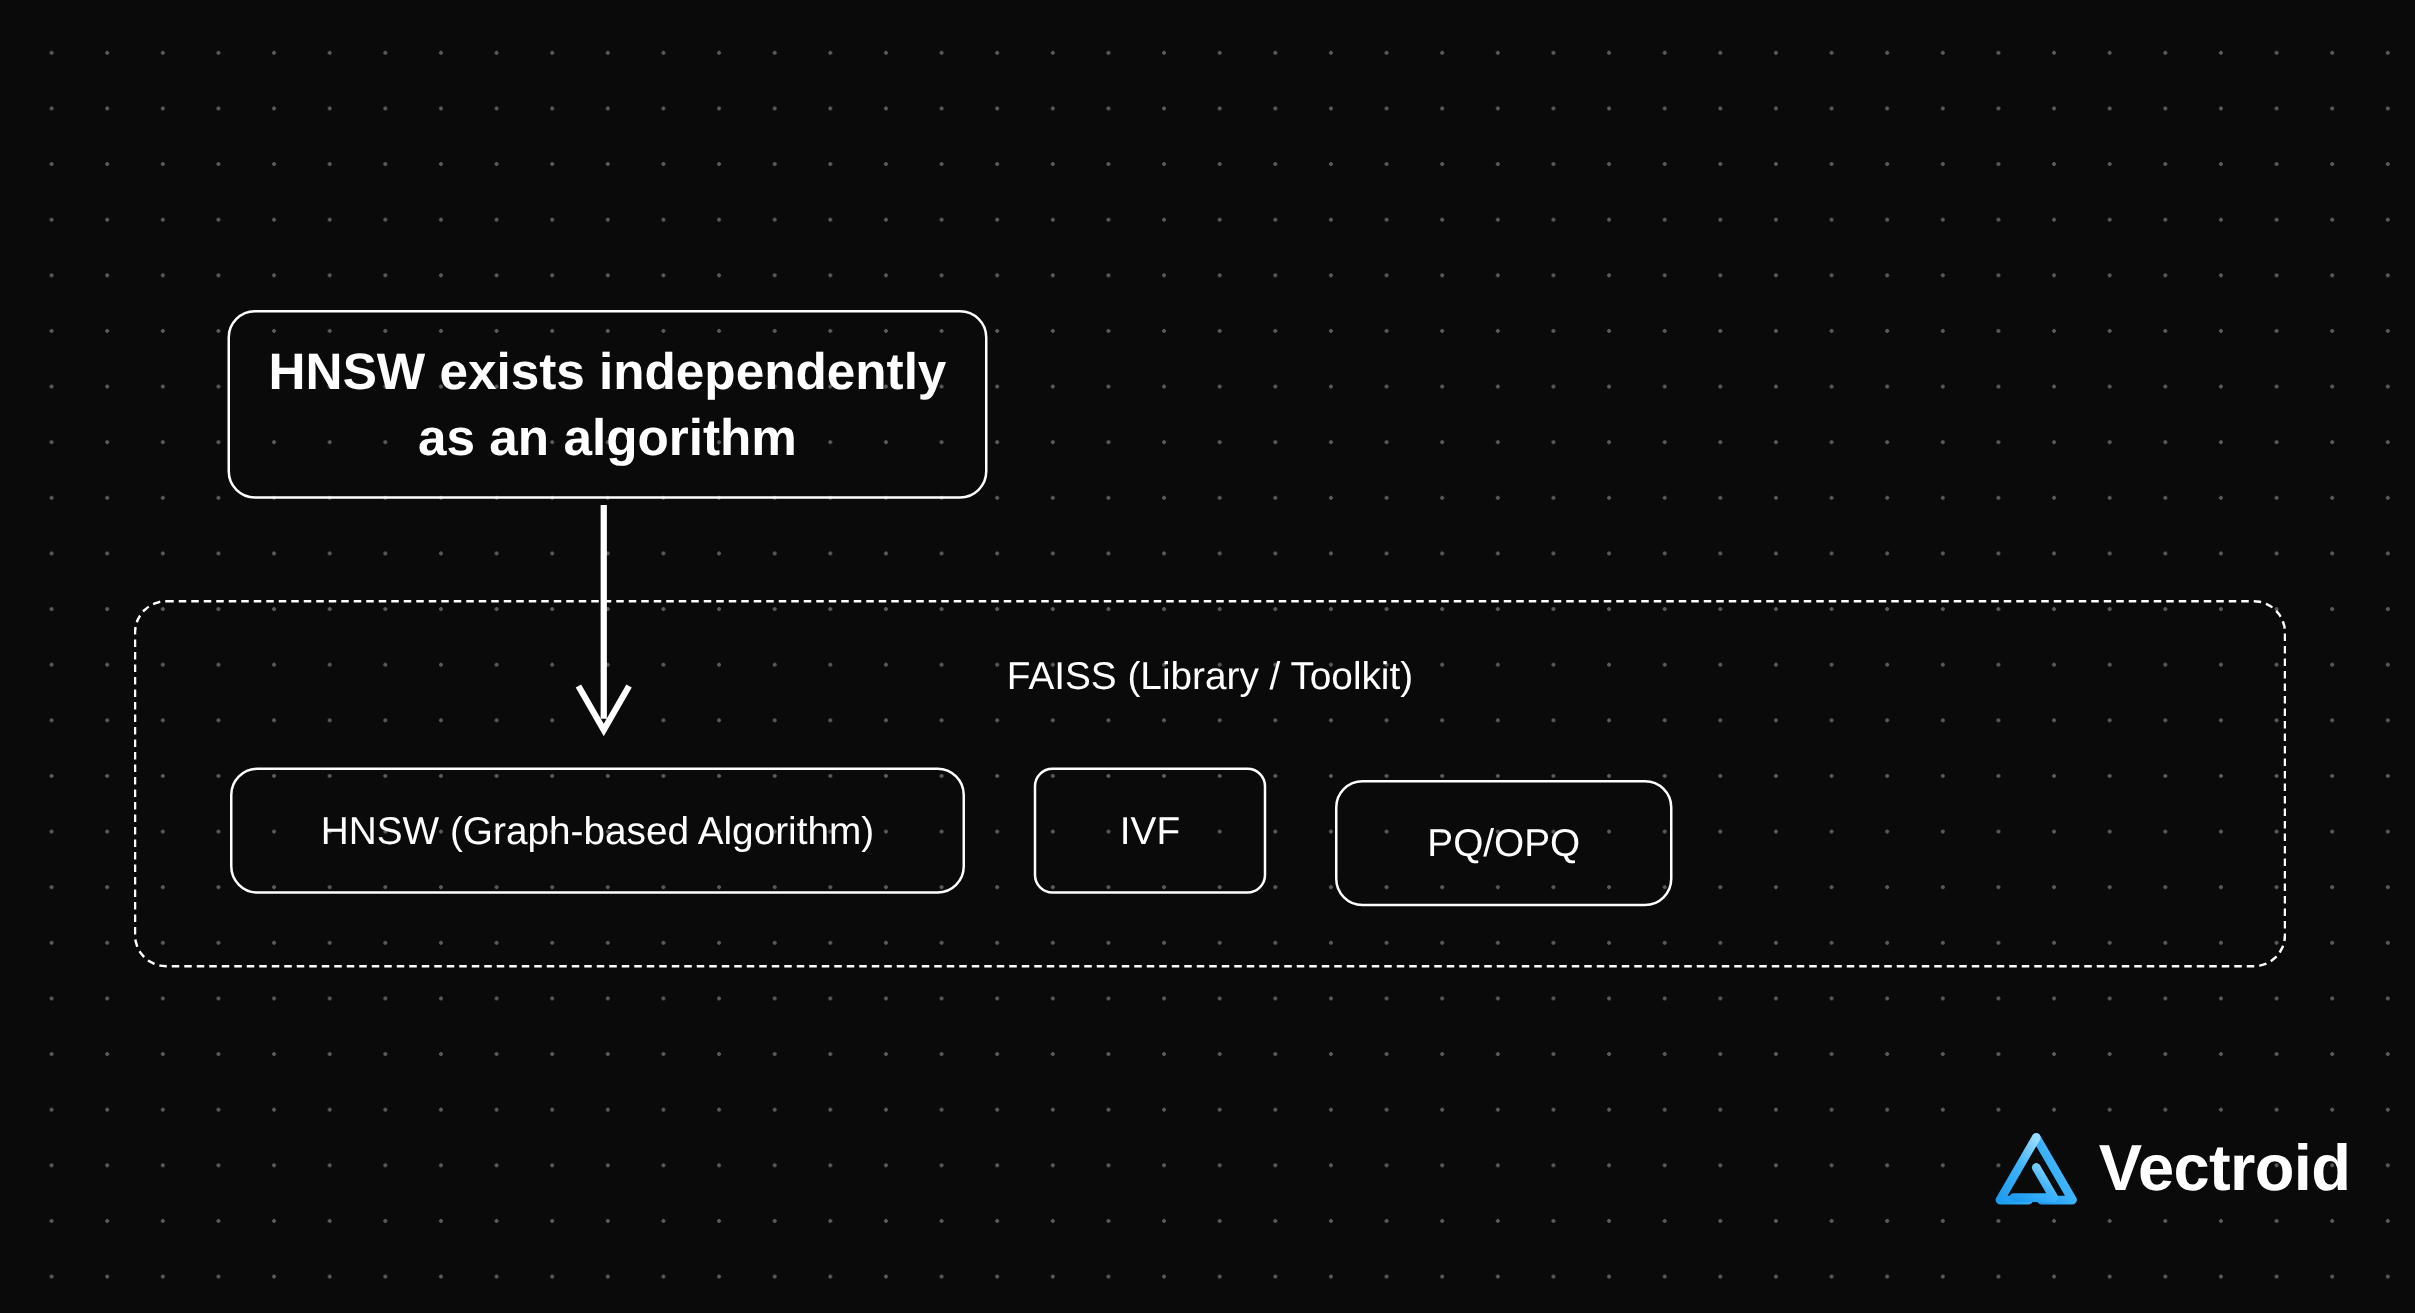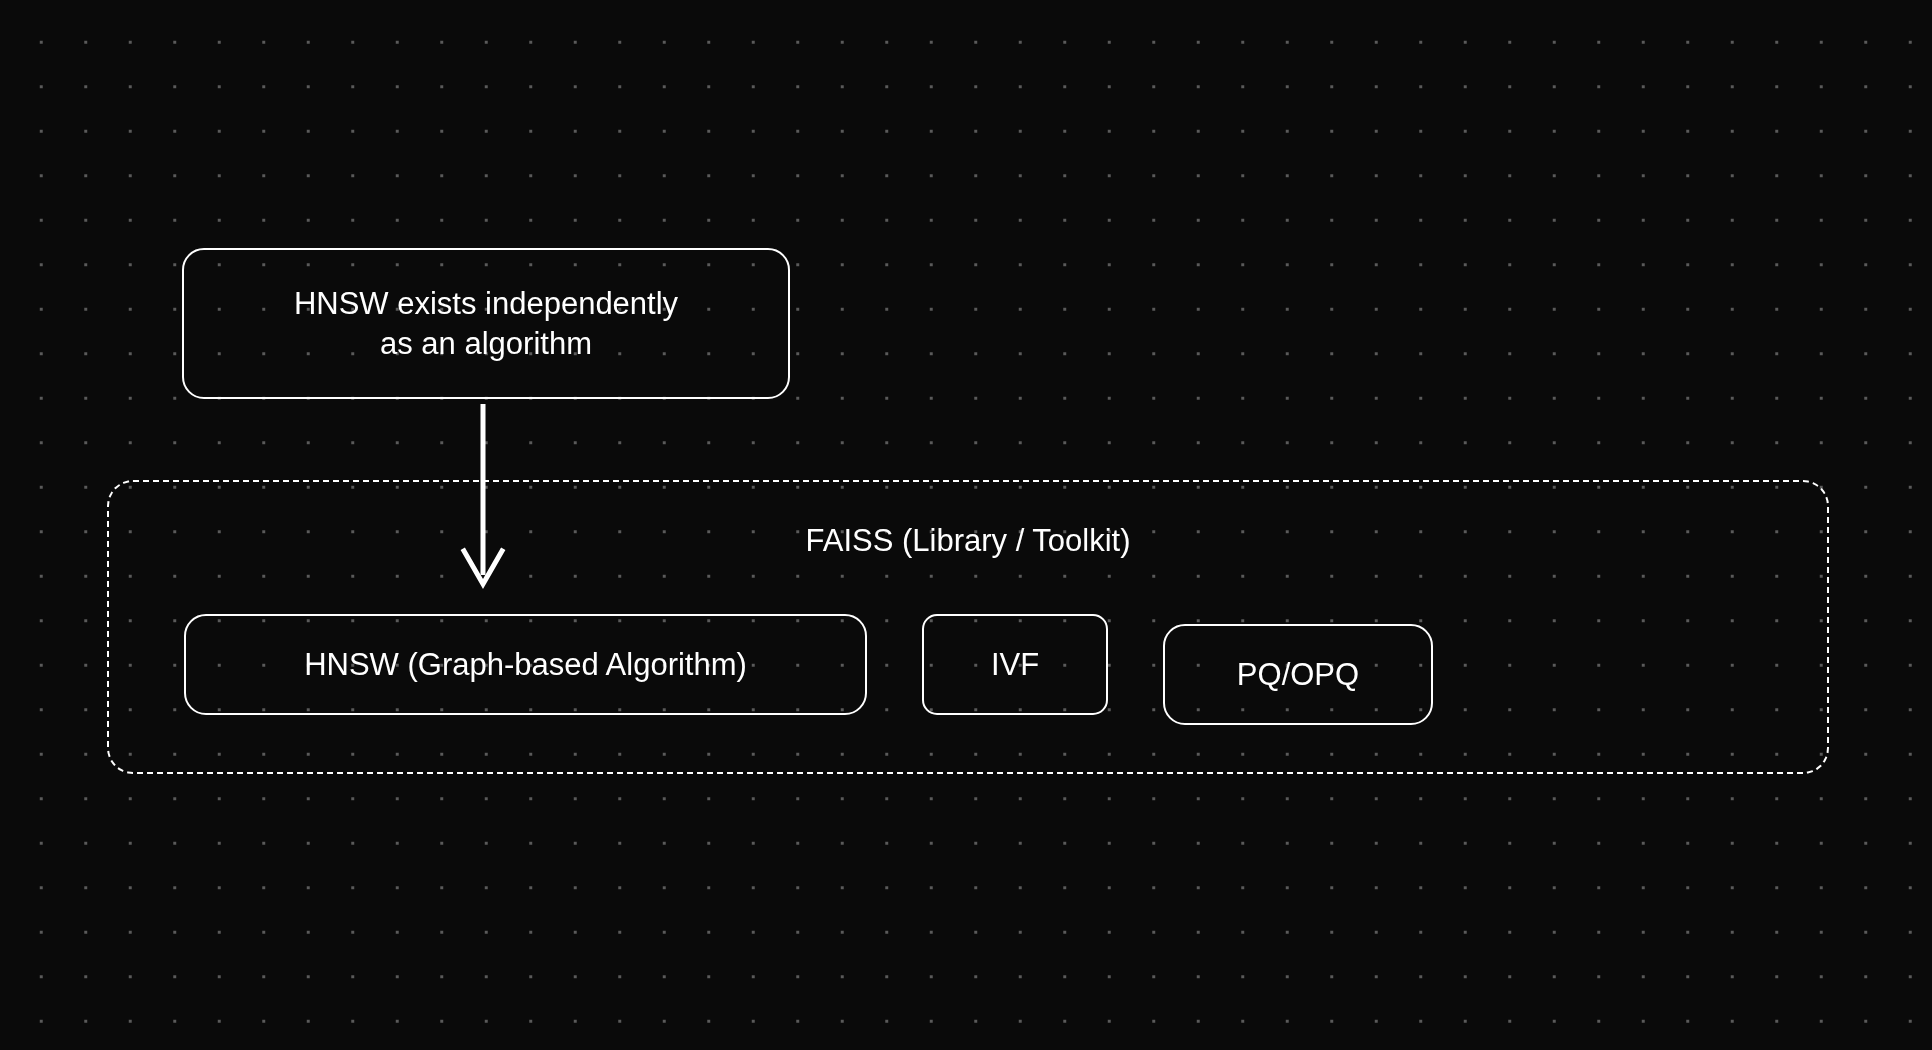--- a/index.html
+++ b/index.html
@@ -52,22 +52,22 @@
     border: 2px solid #ffffff;
     border-radius: 22px;
     background: transparent;
     display: flex;
     align-items: center;
     justify-content: center;
     text-align: center;
   }
   .node-box .node-text {
     color: #ffffff;
-    font-size: 31px;
-    font-weight: 400;
+    font-size: 41px;
+    font-weight: 700;
     line-height: 1.27;
     white-space: pre-line;
   }
 
   #box-independent {
     left: 182px;
     top: 248px;
     width: 608px;
     height: 151px;
   }
@@ -129,21 +129,21 @@
     justify-content: center;
     background: transparent;
   }
   .inner-box .inner-text {
     color: #ffffff;
     font-size: 31px;
     font-weight: 400;
     line-height: 1;
     white-space: nowrap;
   }
-  #box-hnsw-faiss { width: 683px; margin-right: 55px; }
+  #box-hnsw-faiss { width: 588px; margin-right: 55px; }
   #box-ivf        { width: 186px; margin-right: 55px; border-radius: 15px; }
   #box-pqopq      { width: 270px; margin-top: 19px; }
 
   
   #brand {
     position: absolute;
     left: 1593px;
     top: 898px;
     height: 74px;
     display: flex;
@@ -190,14 +190,31 @@
         <span class="inner-text">IVF</span>
       </div>
 
       <div class="inner-box" id="box-pqopq">
         <span class="inner-text">PQ/OPQ</span>
       </div>
 
     </div>
   </div>
 
+  <div id="brand">
+    <svg id="brand-mark" viewBox="0 0 72 62" aria-hidden="true">
+      <defs>
+        <linearGradient id="vg" x1="0" y1="1" x2="1" y2="0">
+          <stop offset="0%" stop-color="#1d9bf0"></stop>
+          <stop offset="55%" stop-color="#3fb4fb"></stop>
+          <stop offset="100%" stop-color="#9adcff"></stop>
+        </linearGradient>
+      </defs>
+      <g fill="none" stroke="url(#vg)" stroke-width="7" stroke-linecap="round" stroke-linejoin="round">
+        <path d="M36 6 L65 56 L40 56"></path>
+        <path d="M36 6 L7 56 L30 56"></path>
+        <path d="M36 30 L50 54 L18 54"></path>
+      </g>
+    </svg>
+    <span id="brand-name">Vectroid</span>
+  </div>
 
 </div>
 
 </body></html>

